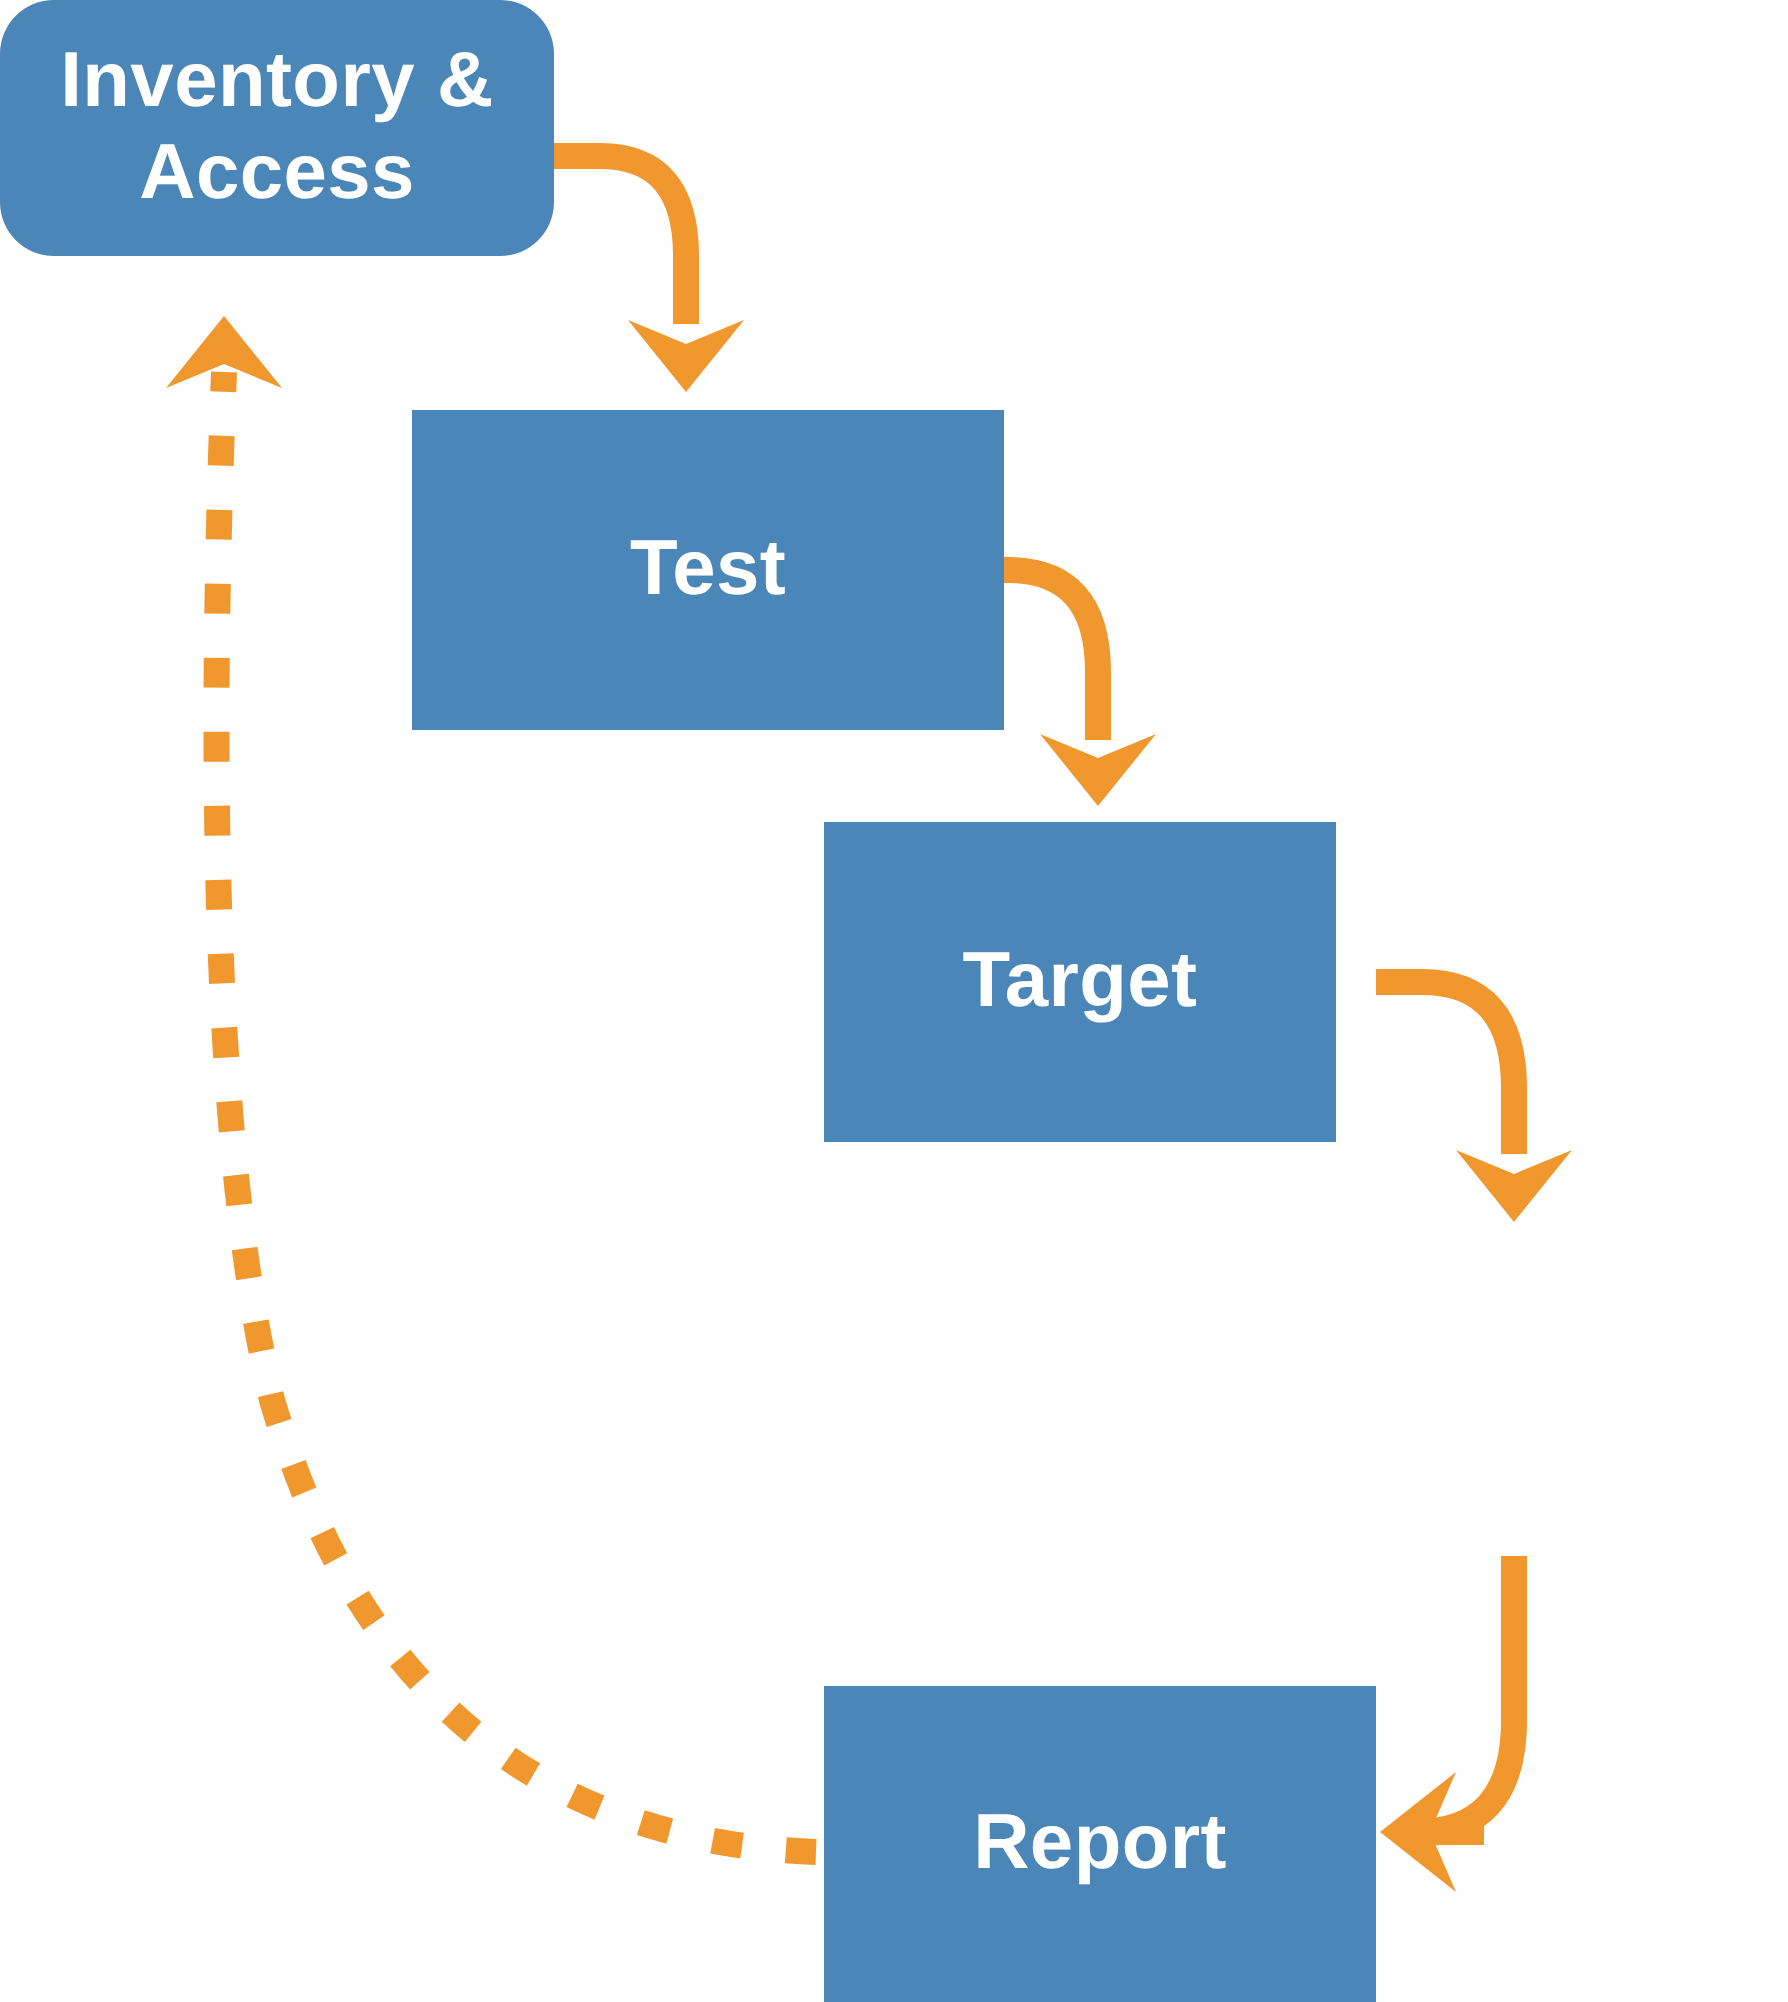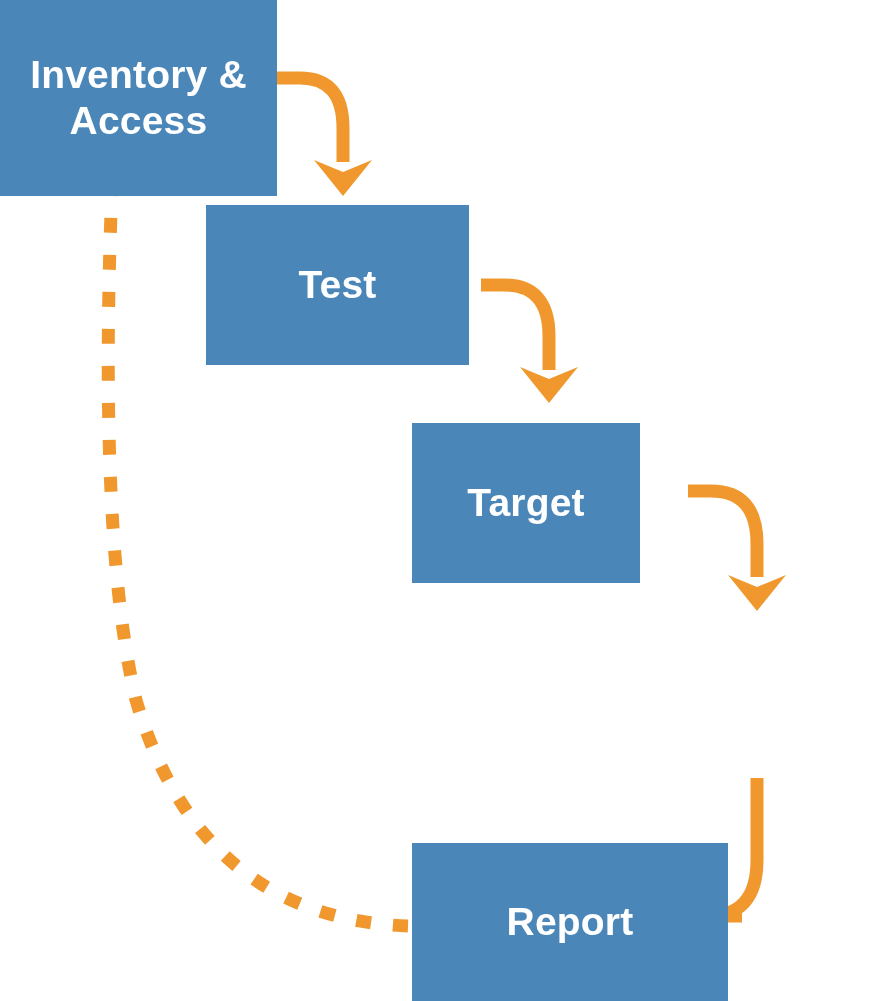--- a/index.html
+++ b/index.html
@@ -87,31 +87,31 @@
       <path class="edge-solid" d="M 757 778 L 757 860 Q 757 916 708 916 L 742 916"></path>
       <polygon class="arrow-head" points="690,916 728,886 715,916 728,946"></polygon>
     </g>
 
     <g>
       <path class="edge-dashed" d="M 408 926 Q 200 918 136 700 Q 98 540 112 186"></path>
       <polygon class="arrow-head" points="112,158 141,194 112,182 83,194"></polygon>
     </g>
   </svg>
 
-  <div class="node" style="left:0px; top:0px; width:277px; height:196px;">
+  <div class="node" style="left:0px; top:0px; width:277px; height:128px;border-radius:27px;">
     <span class="node-label">Inventory &amp;
 Access</span>
   </div>
 
-  <div class="node" style="left:206px; top:205px; width:263px; height:160px;">
+  <div class="node" style="left:206px; top:205px; width:296px; height:160px;">
     <span class="node-label">Test</span>
   </div>
 
-  <div class="node" style="left:412px; top:423px; width:228px; height:160px;">
+  <div class="node" style="left:412px; top:411px; width:256px; height:160px;">
     <span class="node-label">Target</span>
   </div>
 
 
-  <div class="node" style="left:412px; top:843px; width:316px; height:158px;">
+  <div class="node" style="left:412px; top:843px; width:276px; height:158px;">
     <span class="node-label">Report</span>
   </div>
 
 </div>
 
 </body></html>

